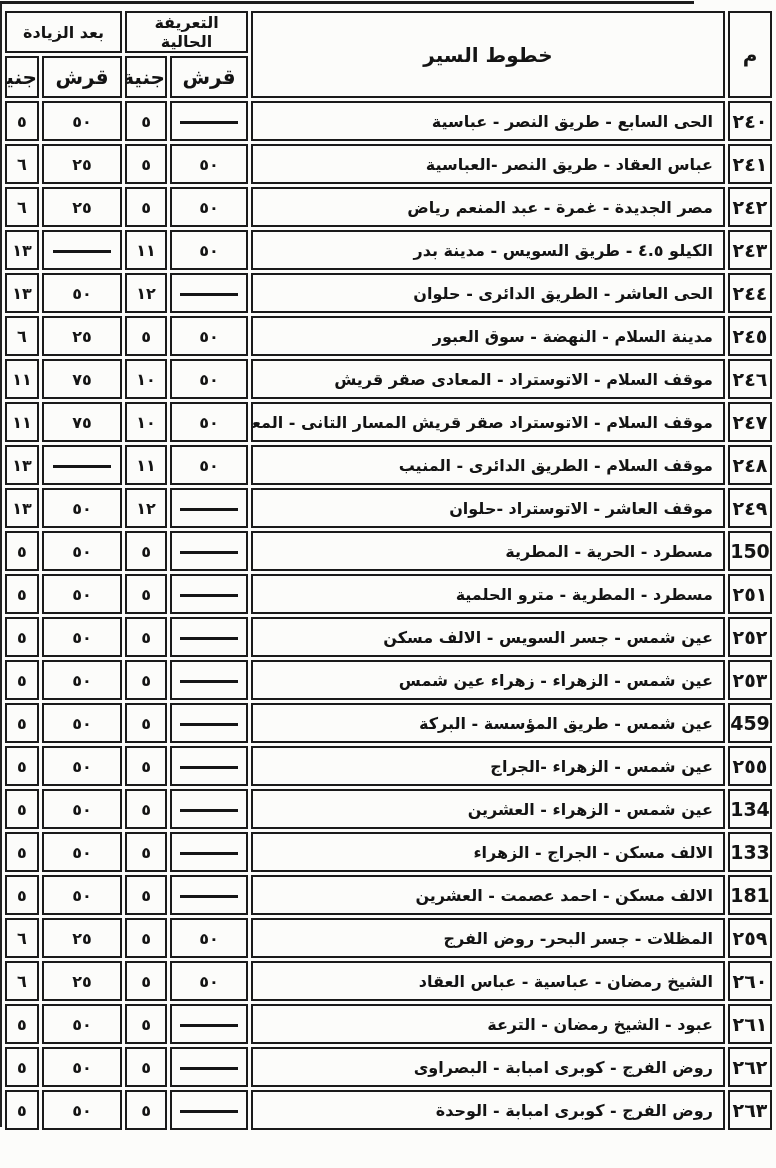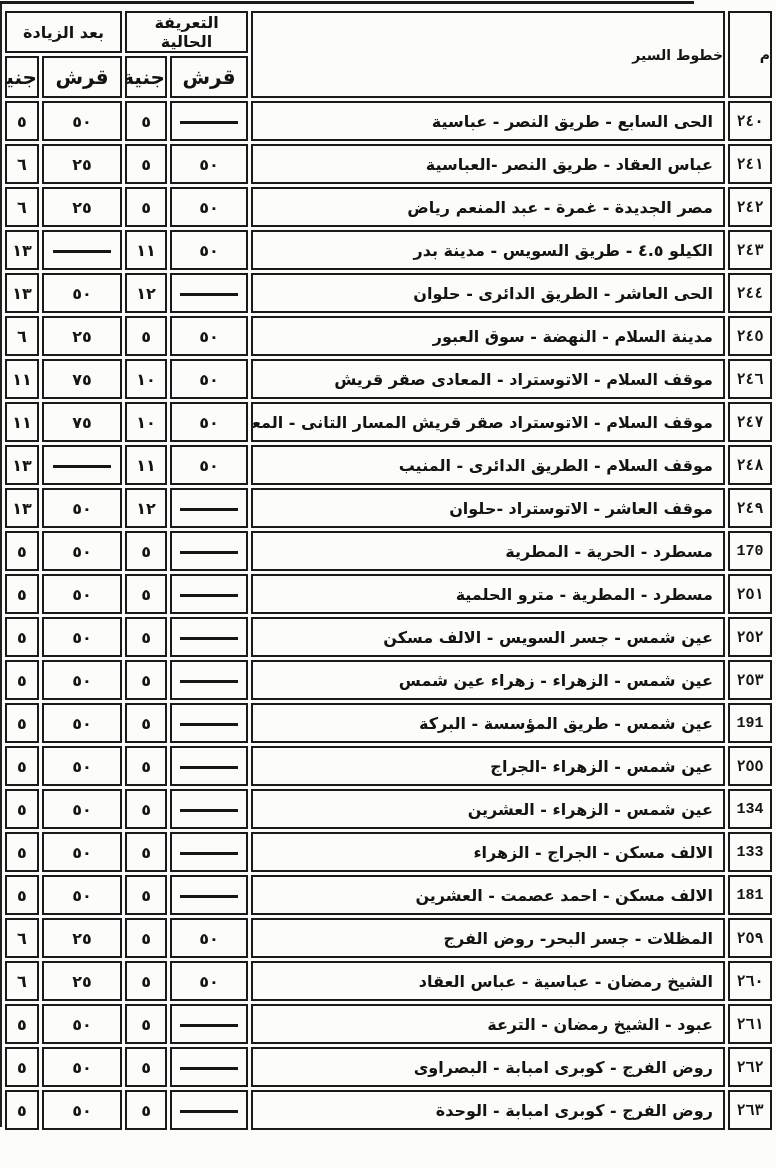--- a/index.html
+++ b/index.html
@@ -43,29 +43,29 @@
     border: 2px solid #1a1a1a;
     box-sizing: border-box;
     font-weight: bold;
     text-align: center;
     vertical-align: middle;
     padding: 0;
     overflow: hidden;
   }
   thead th.group { height: 36px; font-size: 16px; }
   thead th.sub   { height: 42px; font-size: 20px; }
-  thead th.tall  { font-size: 14px; text-align: right; }
+  thead th.tall  { font-size: 20px; }
   tbody td { height: 40px; font-size: 16px; }
   td.c-route {
     text-align: right;
     padding-right: 10px;
     font-size: 16px;
     white-space: nowrap;
   }
-  td.c-num { font-size: 15px; font-family: Liberation Mono, monospace; }
+  td.c-num { font-size: 19px; }
   .dash {
     display: inline-block;
     width: 58px;
     height: 0;
     border-top: 3px solid #161616;
     vertical-align: middle;
   }
 </style>
 </head>
 <body>
@@ -172,21 +172,21 @@
     </tr>
         <tr>
       <td class="c-num">٢٤٩</td>
       <td class="c-route">موقف العاشر - الاتوستراد -حلوان</td>
       <td class="c-val"><span class="dash"></span></td>
       <td class="c-val">١٢</td>
       <td class="c-val">٥٠</td>
       <td class="c-val">١٣</td>
     </tr>
         <tr>
-      <td class="c-num">170</td>
+      <td class="c-num">150</td>
       <td class="c-route">مسطرد - الحرية - المطرية</td>
       <td class="c-val"><span class="dash"></span></td>
       <td class="c-val">٥</td>
       <td class="c-val">٥٠</td>
       <td class="c-val">٥</td>
     </tr>
         <tr>
       <td class="c-num">٢٥١</td>
       <td class="c-route">مسطرد - المطرية - مترو الحلمية</td>
       <td class="c-val"><span class="dash"></span></td>
@@ -204,21 +204,21 @@
     </tr>
         <tr>
       <td class="c-num">٢٥٣</td>
       <td class="c-route">عين شمس - الزهراء - زهراء عين شمس</td>
       <td class="c-val"><span class="dash"></span></td>
       <td class="c-val">٥</td>
       <td class="c-val">٥٠</td>
       <td class="c-val">٥</td>
     </tr>
         <tr>
-      <td class="c-num">191</td>
+      <td class="c-num">459</td>
       <td class="c-route">عين شمس - طريق المؤسسة - البركة</td>
       <td class="c-val"><span class="dash"></span></td>
       <td class="c-val">٥</td>
       <td class="c-val">٥٠</td>
       <td class="c-val">٥</td>
     </tr>
         <tr>
       <td class="c-num">٢٥٥</td>
       <td class="c-route">عين شمس - الزهراء -الجراج</td>
       <td class="c-val"><span class="dash"></span></td>

